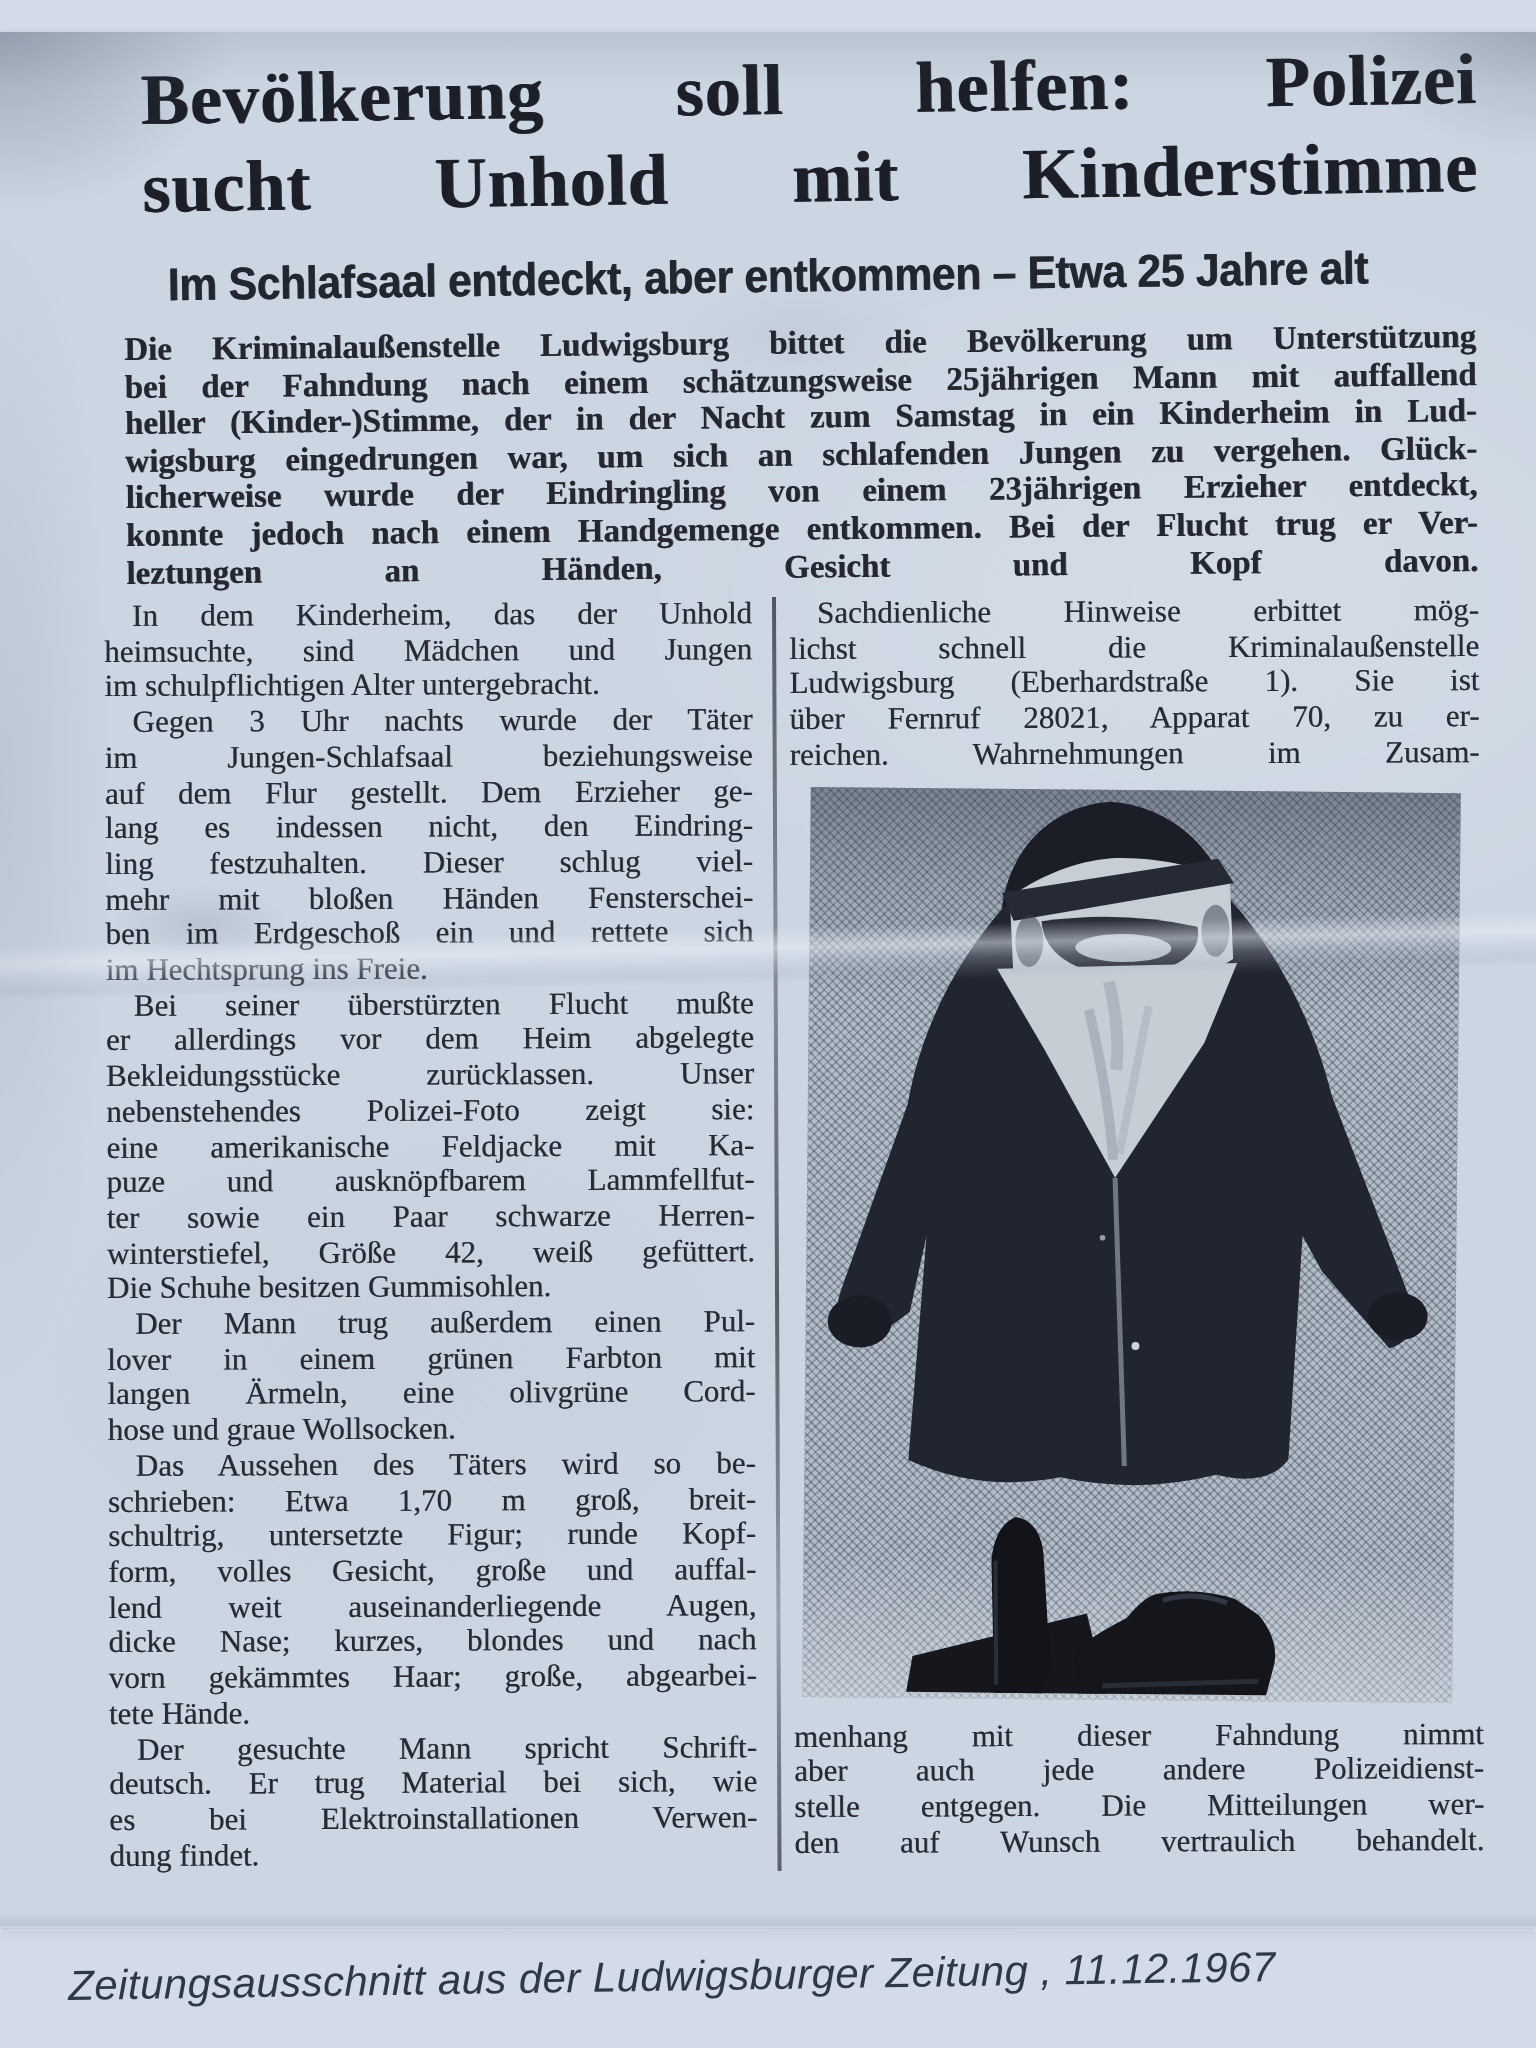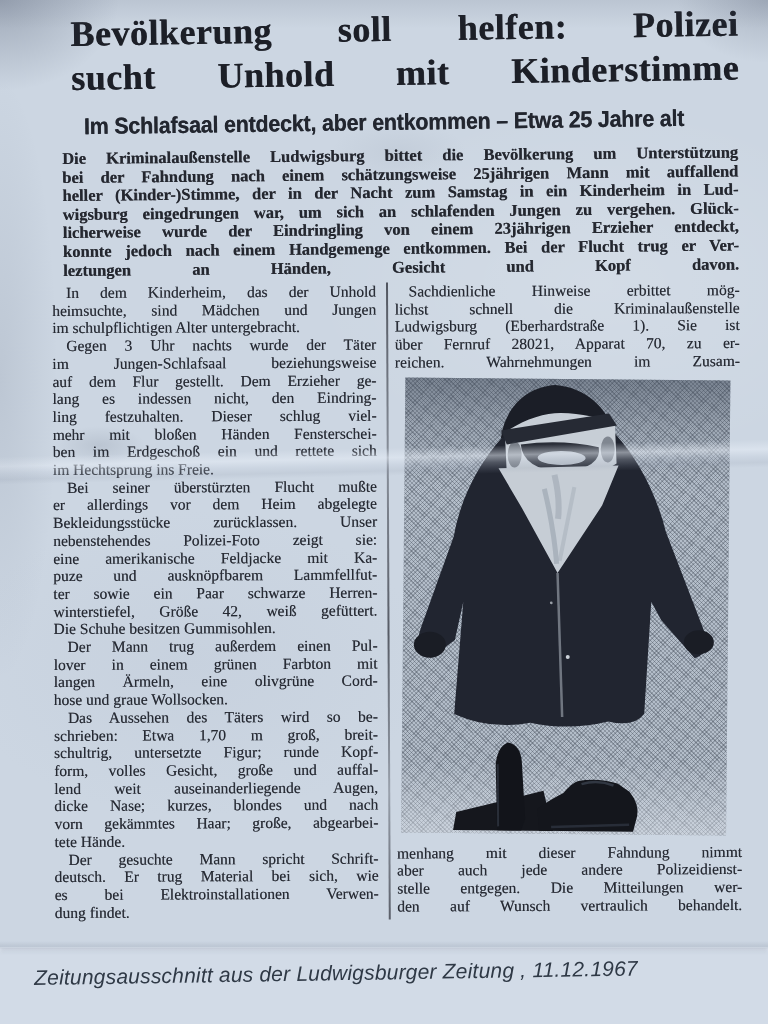--- a/index.html
+++ b/index.html
@@ -1,21 +1,21 @@
 <!DOCTYPE html>
 <html><head>
 <meta charset="utf-8">
 <style>
   html,body { margin:0; padding:0; }
   body {
     width:768px; height:1024px; overflow:hidden;
     font-family:"Liberation Serif","DejaVu Serif",serif;
     background:#d2dbe7;
   }
-  .page { position:relative; width:768px; height:732px; background:#d2dbe7; }
+  .page { position:relative; width:768px; height:732px; background:#d2dbe7;margin-top:16px; }
 
   
   .clipping {
     position:absolute; top:0; left:0; width:768px; height:948px;
     background:#ccd6e2;
     box-shadow:0 2px 4px rgba(90,100,125,.35);
   }
   .clipping::before { 
     content:""; position:absolute; inset:0; pointer-events:none;
     background:

